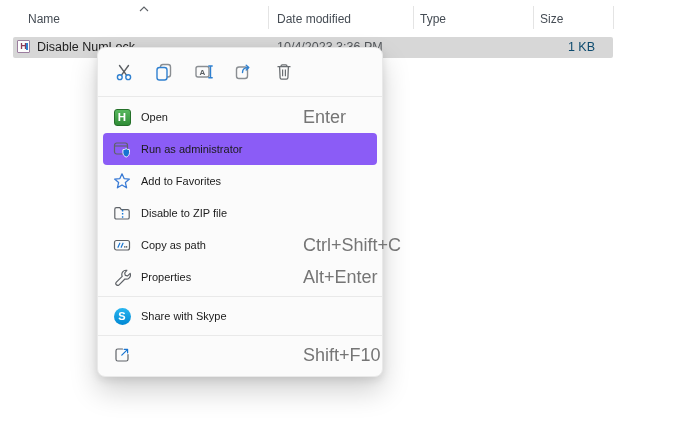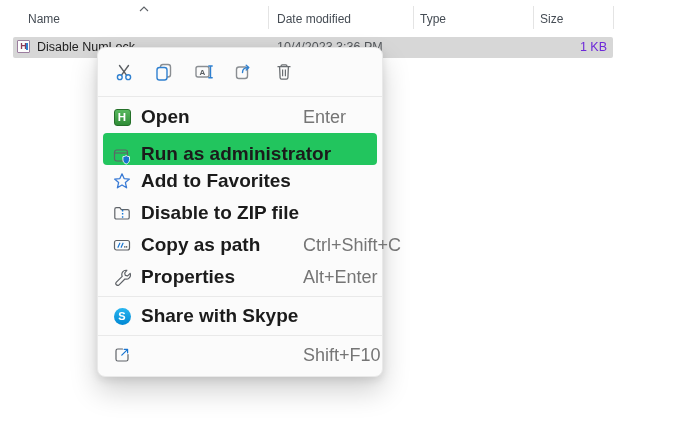--- a/index.html
+++ b/index.html
@@ -28,40 +28,40 @@
     position:absolute;left:4px;top:3px;width:13px;height:13px;background:#fdfdfd;
     border:1px solid #9b7d9e;border-radius:1px;box-sizing:border-box;
     font-size:9px;font-weight:bold;color:#8c3b5a;text-align:center;line-height:11px;
   }
   .file-icon::after{
     content:"";position:absolute;right:1px;top:2px;width:2px;height:7px;background:#2f80d0;
   }
   .file-name{position:absolute;left:24px;color:#1e1e1e;white-space:nowrap;}
   .file-date{position:absolute;left:264px;color:#54585c;white-space:nowrap;}
   .file-type{position:absolute;left:407px;color:#54585c;white-space:nowrap;}
-  .file-size{position:absolute;right:6px;color:#6d28d9;white-space:nowrap;}
+  .file-size{position:absolute;right:18px;color:#0c4a6e;white-space:nowrap;}
 
   
   .menu{
     position:absolute;left:97px;top:47px;width:286px;z-index:10;
     background:#fbfbfb;border:1px solid #e9e9e9;border-radius:8px;
     box-shadow:0 14px 28px rgba(0,0,0,.18),0 3px 8px rgba(0,0,0,.10);
     box-sizing:border-box;padding-bottom:5px;
   }
   .qa-bar{height:48px;display:flex;align-items:center;gap:9px;padding-left:10px;}
   .qa-btn{width:31px;height:31px;border-radius:4px;display:flex;align-items:center;justify-content:center;cursor:pointer;}
   .sep-full{height:1px;background:#e9e9e9;margin:0;}
   .items{padding-top:4px;}
   .mi{
     position:relative;height:32px;margin:0 5px;border-radius:4px;
     display:flex;align-items:center;padding-left:10px;box-sizing:border-box;cursor:default;
   }
-  .mi.hl{background:#22c55e;align-items:flex-end;}
+  .mi.hl{background:#8b5cf6;}
   .mi-ic{width:18px;height:18px;display:flex;align-items:center;justify-content:center;flex:0 0 18px;}
-  .mi-label{margin-left:10px;font-size:19px;color:#1b1b1b;white-space:nowrap;font-weight:bold;}
+  .mi-label{margin-left:10px;font-size:11px;color:#1b1b1b;white-space:nowrap;}
   .mi-short{position:absolute;left:200px;font-size:18px;color:#757575;white-space:nowrap;}
   .mi-chev{position:absolute;right:9px;top:11px;}
   .menu-sep{height:1px;background:#e9e9e9;margin:3px 0;}
 
   .ahk-badge{
     width:17px;height:17px;border-radius:3px;border:1px solid #247029;box-sizing:border-box;
     background:linear-gradient(#58b85e,#2f8c36);color:#fff;font-size:11.5px;font-weight:bold;
     text-align:center;line-height:15px;display:block;
   }
   .skype-badge{

